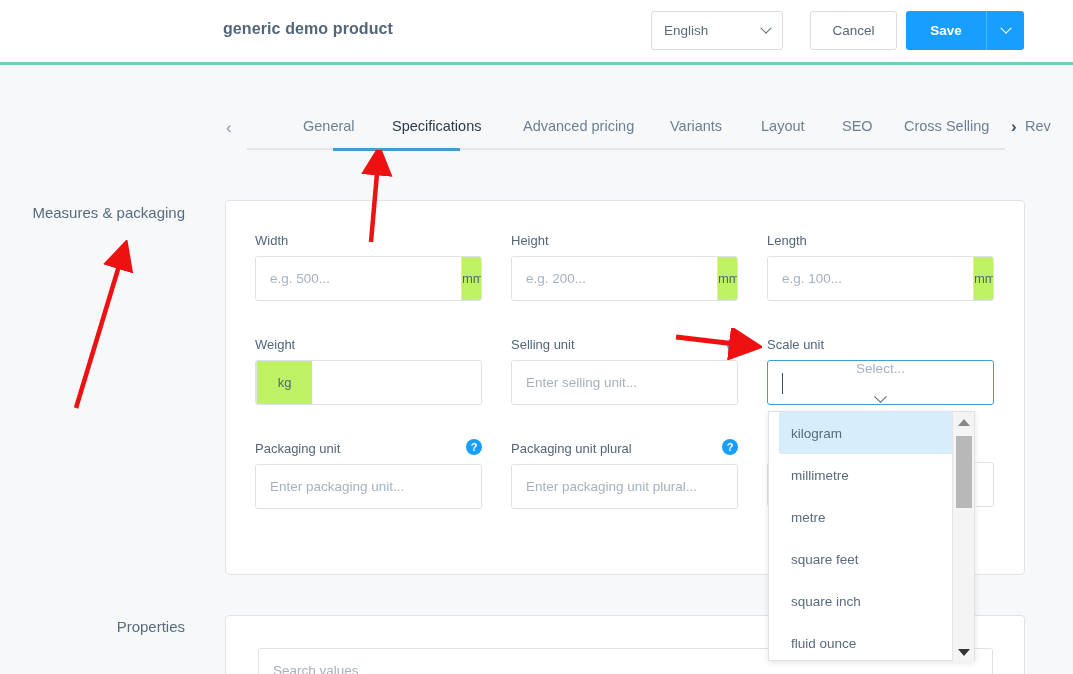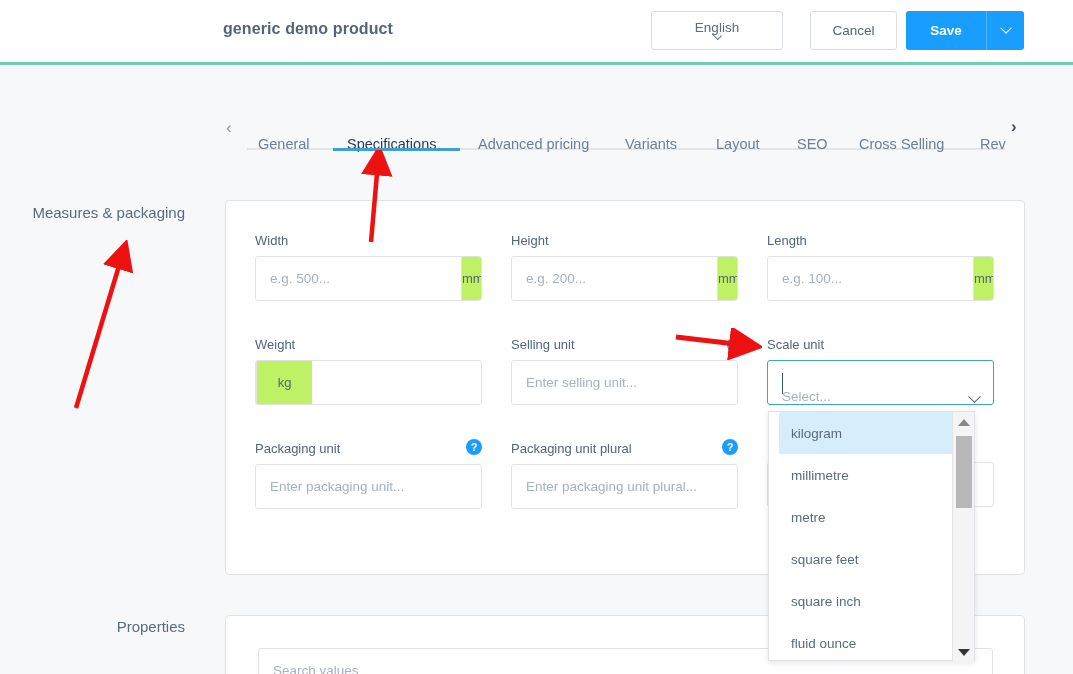--- a/index.html
+++ b/index.html
@@ -31,21 +31,20 @@
   }
 
   .lang-select {
     position: absolute; left: 651px; top: 11px;
     width: 132px; height: 39px;
     background: #fff;
     border: 1px solid #d8dde4; border-radius: 3px;
     display: flex; align-items: center;
     padding: 8px 12px;
     cursor: pointer;
-    flex-direction: column;
   }
   .lang-select .lbl { font-size: 13.5px; color: #5a6b7d; flex: 1; }
 
   .cancel-btn {
     position: absolute; left: 810px; top: 11px;
     width: 87px; height: 39px;
     background: #fff;
     border: 1px solid #d8dde4; border-radius: 3px;
     display: flex; align-items: center; justify-content: center;
     font-size: 13.5px; color: #52667a;
@@ -82,23 +81,23 @@
   }
   .tab-arrow-r {
     position: absolute; left: 1011px; top: 118px;
     font-size: 17px; font-weight: bold; color: #3d4f61; cursor: pointer; line-height: 1;
   }
   .tabs-underline {
     position: absolute; left: 247px; top: 148px;
     width: 758px; height: 2px; background: #e2e6ea;
   }
   .tab {
-    position: absolute; top: 136px;
+    position: absolute; top: 118px;
     font-size: 14.5px; color: #6d8093;
-    white-space: nowrap; cursor: pointer;
+    white-space: nowrap; cursor: pointer; margin-left: 45px;
   }
   .tab.active { color: #2b3b4b; }
   .tab-active-bar {
     position: absolute; top: 148px;
     height: 3px; background: #3f9fd0;
   }
 
   
   .section-label {
     position: absolute;
@@ -152,22 +151,23 @@
     display: flex; align-items: center; justify-content: center;
     cursor: pointer;
   }
   .label-row { position: relative; }
 
   
   .select-wrap {
     height: 45px; position: relative;
     border: 1px solid #3f9fd0; border-radius: 3px;
     background: #fff;
-    display: flex; align-items: flex-end; padding: 0 14px;
-    cursor: pointer;
+    display: flex; align-items: center; padding: 0 14px;
+    cursor: pointer;
+    flex-direction: column;
   }
   .select-wrap .placeholder { font-size: 13.5px; color: #a7b2bd; flex: 1; }
   .caret-icon {
     width: 9px; height: 9px;
     border-right: 1.8px solid #5a6b7d;
     border-bottom: 1.8px solid #5a6b7d;
     transform: rotate(45deg) translate(-2px,-2px);
   }
   .text-caret {
     position: absolute; left: 14px; top: 12px;

